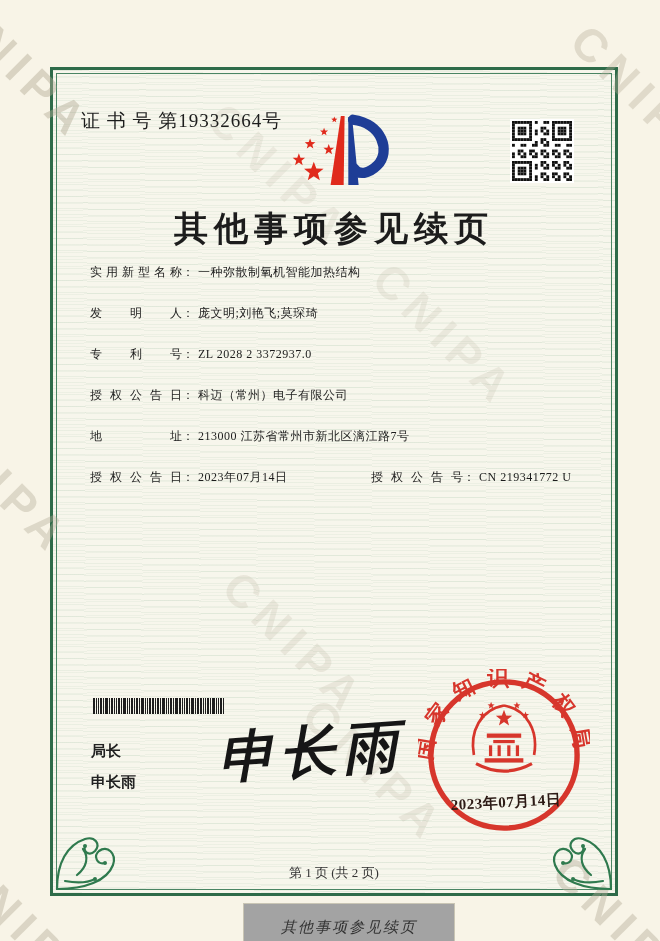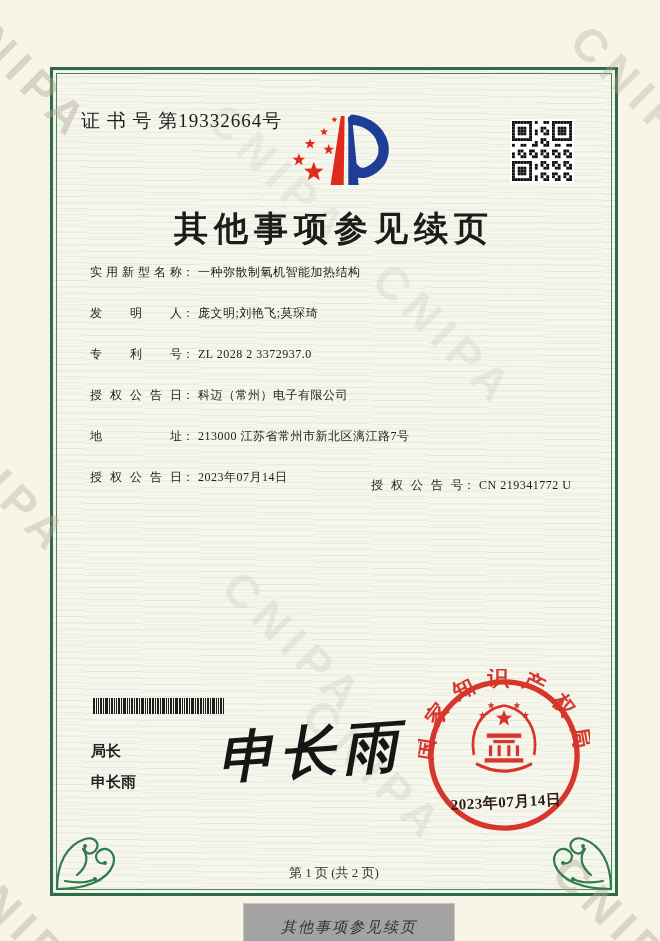--- a/index.html
+++ b/index.html
@@ -34,21 +34,21 @@
     font-size:34px;font-weight:bold;letter-spacing:6px;
   }
   .fields{position:absolute;left:37px;top:194px;right:26px;}
   .frow{position:relative;height:26px;margin-bottom:15px;font-size:12px;white-space:nowrap;}
   .flabel{
     display:inline-block;width:92px;text-align:justify;text-align-last:justify;
     vertical-align:top;
   }
   .fcolon{display:inline-block;width:16px;}
   .fvalue{letter-spacing:0.5px;}
-  .pair2{position:absolute;left:281px;top:8px;}
+  .pair2{position:absolute;left:281px;top:0;}
   .paras{
     position:absolute;left:28px;top:477px;width:514px;
     font-style:italic;font-size:14.5px;line-height:27px;letter-spacing:1px;color:#222;
   }
   .paras p{margin:0;text-indent:2em;}
   .barcode{position:absolute;left:40px;top:628px;width:178px;height:16px;display:flex;align-items:stretch;}
   .barcode span{background:#1d1d1d;margin-right:1px;}
   .signer-title{position:absolute;left:38px;top:672px;font-family:"Liberation Sans","DejaVu Sans",sans-serif;font-size:15px;font-weight:bold;color:#222;}
   .signer-name{position:absolute;left:38px;top:703px;font-family:"Liberation Sans","DejaVu Sans",sans-serif;font-size:15px;font-weight:bold;color:#222;}
   .signature{

